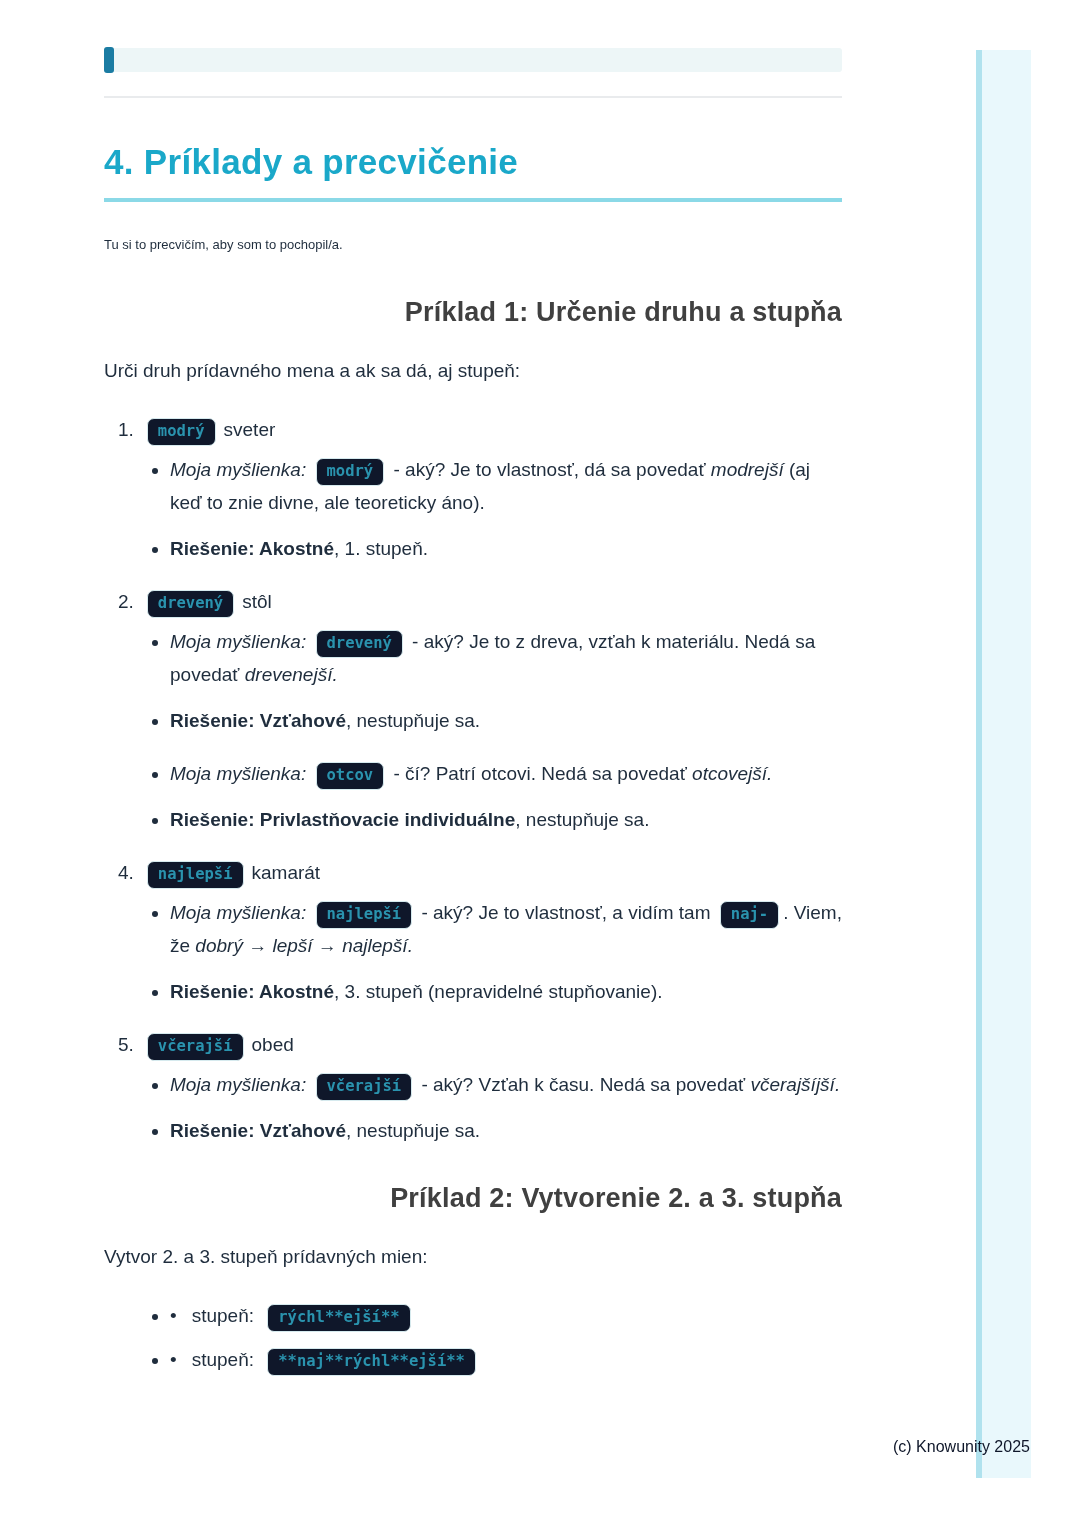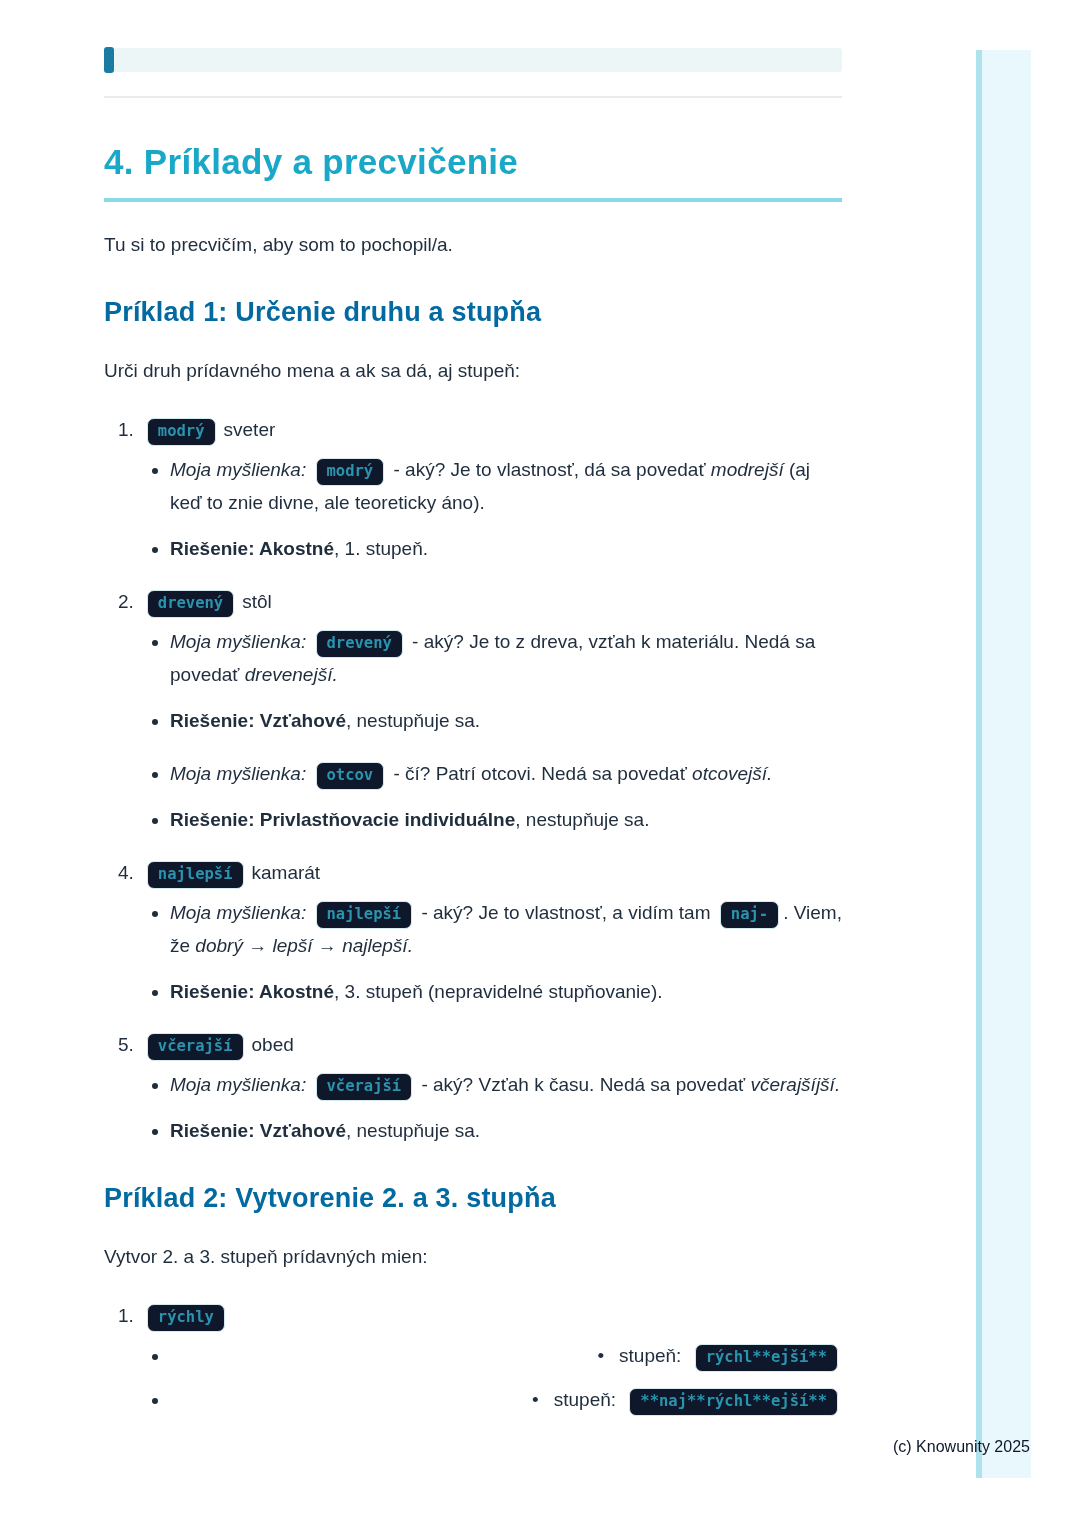--- a/index.html
+++ b/index.html
@@ -42,27 +42,28 @@
   h1.title {
     margin: 42px 0 0 0;
     font-size: 35px;
     line-height: 1.28;
     font-weight: 700;
     color: #1aa8c9;
     letter-spacing: 0.3px;
     border-bottom: 4px solid #8bd9e7;
     padding-bottom: 13px;
   }
-  p.intro { margin: 26px 0 0 0; font-size: 19px; line-height: 33px; }
+  p.intro { margin: 26px 0 0 0; font-size: 13px; line-height: 33px; }
   h2.sec-title {
     margin: 36px 0 0 0;
     font-size: 27px;
     font-weight: 700;
-    color: #0369a1;
+    color: #404040;
     letter-spacing: 0.2px;
+    text-align: right;
   }
   p.lead { margin: 26px 0 0 0; font-size: 19px; line-height: 33px; }
   .olist { margin-top: 26px; }
   .item { margin-bottom: 20px; }
   .item-head { padding-left: 14px; font-size: 19px; line-height: 34px; }
   .num { margin-right: 9px; }
   .word { margin-left: 4px; }
   ul.bullets {
     list-style: disc;
     margin: 6px 0 0 0;
@@ -84,21 +85,21 @@
     border-radius: 7px;
     padding: 2px 10px 3px 10px;
     margin: 0 4px;
     font-family: "DejaVu Sans Mono", monospace;
     font-size: 15.5px;
     font-weight: 600;
     color: #2a93ae;
     line-height: 1.35;
     white-space: nowrap;
   }
-  .s2-list li { margin-bottom: 22px; text-align: right; }
+  .s2-list li { margin-bottom: 22px; }
   .lit-bullet { margin-right: 15px; }
   .degree-label { margin-right: 4px; }
   .side-panel {
     position: absolute;
     left: 982px;
     top: 50px;
     width: 49px;
     height: 1428px;
     background: #e9f8fc;
   }
@@ -220,23 +221,20 @@
         </ul>
       </div>
 
     </div>
 
     <h2 class="sec-title">Príklad 2: Vytvorenie 2. a 3. stupňa</h2>
     <p class="lead">Vytvor 2. a 3. stupeň prídavných mien:</p>
 
     <div class="olist">
       <div class="item">
-        <div class="item-head">
-          <span class="num">1.</span><span class="badge">rýchly</span>
-        </div>
         <ul class="bullets s2-list">
           <li>
             <span class="lit-bullet">•</span><span class="degree-label">stupeň:</span>
             <span class="badge">rýchl**ejší**</span>
           </li>
           <li>
             <span class="lit-bullet">•</span><span class="degree-label">stupeň:</span>
             <span class="badge">**naj**rýchl**ejší**</span>
           </li>
         </ul>

